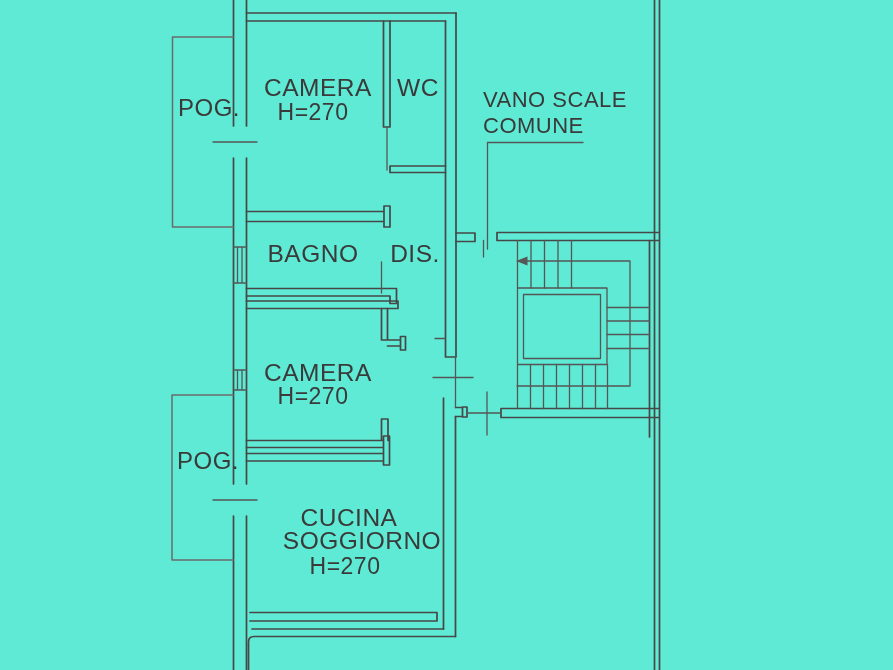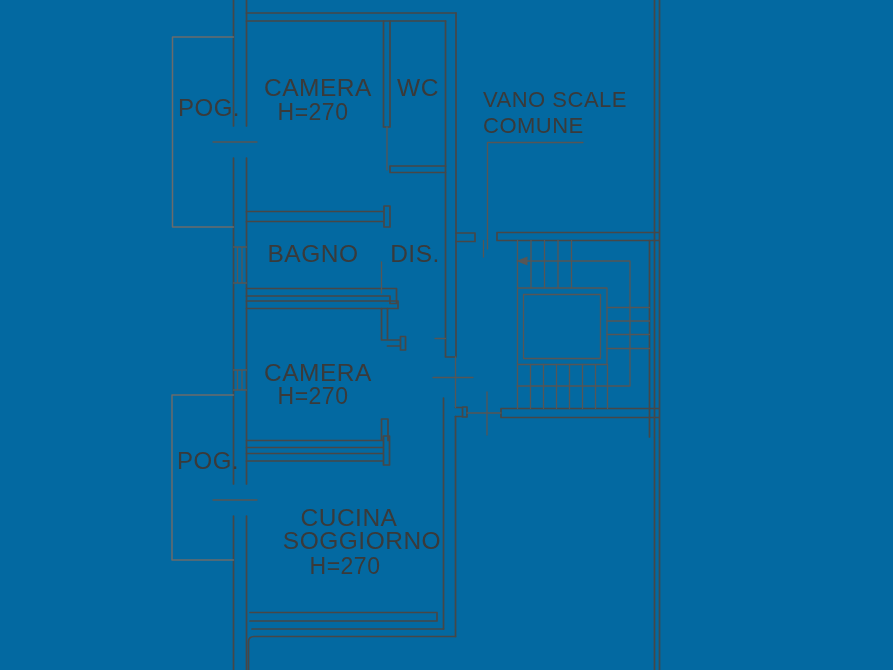--- a/index.html
+++ b/index.html
@@ -1,19 +1,19 @@
 <!DOCTYPE html>
 <html><head>
 <meta charset="utf-8">
 <style>
   html,body{margin:0;padding:0;background:#ffffff;}
   .stage{
     position:relative;
     width:893px;height:670px;
-    background:#0369a1;
+    background:#5eead4;
     overflow:hidden;
     font-family:"Liberation Sans", sans-serif;
   }
   svg{display:block;}
   .wall{stroke:#474747;stroke-width:1.7;fill:none;stroke-linecap:round;stroke-linejoin:round;}
   .thin{stroke:#565656;stroke-width:1.3;fill:none;stroke-linecap:round;stroke-linejoin:round;}
   .balc{stroke:#6b6b6b;stroke-width:1.5;fill:none;stroke-linecap:round;stroke-linejoin:round;}
   .lbl{fill:#3a3a3a;letter-spacing:0.5px;}
   .room{font-size:24.5px;}
   .hgt{font-size:23px;}

